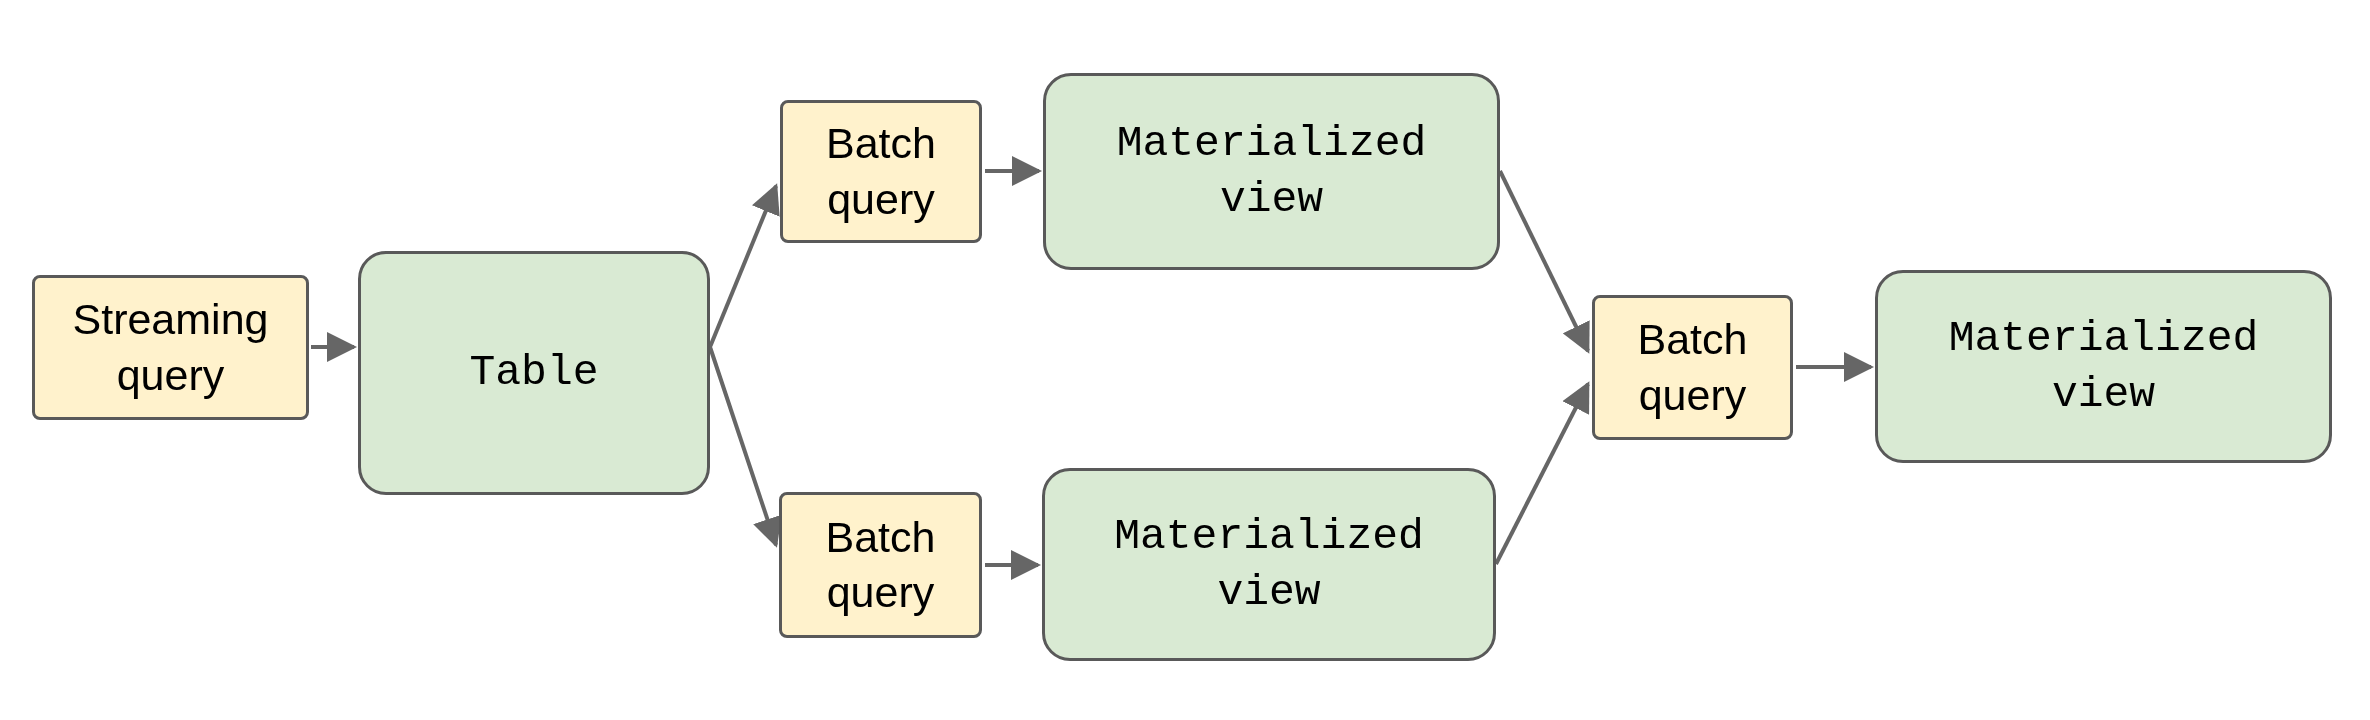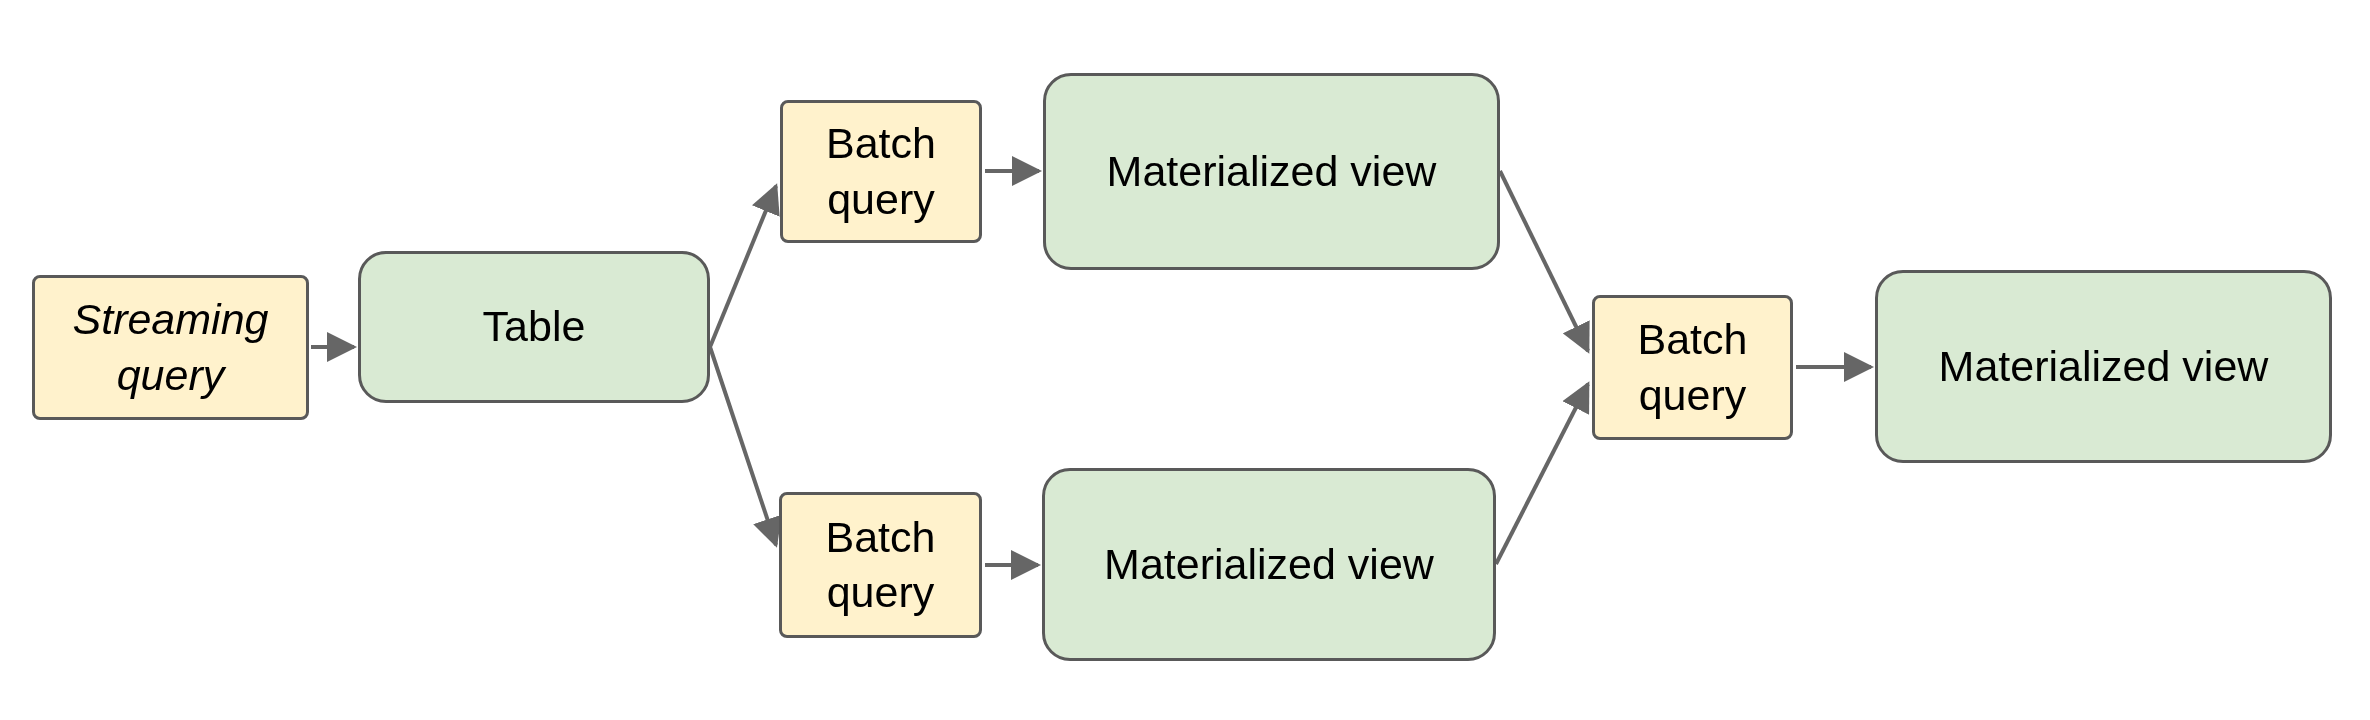--- a/index.html
+++ b/index.html
@@ -23,24 +23,24 @@
     display: flex;
     align-items: center;
     justify-content: center;
     text-align: center;
     font-size: 43px;
     line-height: 1.28;
     color: #000000;
     padding: 6px 14px;
   }
   .node.query { background: #fff2cc; border-radius: 8px; }
-  .node.view  { background: #d9ead3; border-radius: 28px; }
+  .node.view  { background: #d9ead3; border-radius: 28px; font-family: Liberation Mono, monospace; }
 
-  .n-streaming   { left: 32px;   top: 275px; width: 277px; height: 145px; font-style: italic; }
-  .n-table       { left: 358px;  top: 251px; width: 352px; height: 152px; }
+  .n-streaming   { left: 32px;   top: 275px; width: 277px; height: 145px; }
+  .n-table       { left: 358px;  top: 251px; width: 352px; height: 244px; }
   .n-batch-top   { left: 780px;  top: 100px; width: 202px; height: 143px; }
   .n-mv-top      { left: 1043px; top: 73px;  width: 457px; height: 197px; }
   .n-batch-bot   { left: 779px;  top: 492px; width: 203px; height: 146px; }
   .n-mv-bot      { left: 1042px; top: 468px; width: 454px; height: 193px; }
   .n-batch-merge { left: 1592px; top: 295px; width: 201px; height: 145px; }
   .n-mv-final    { left: 1875px; top: 270px; width: 457px; height: 193px; }
 
   .edge { stroke: #666666; stroke-width: 4; fill: none; }
 </style>
 </head>

